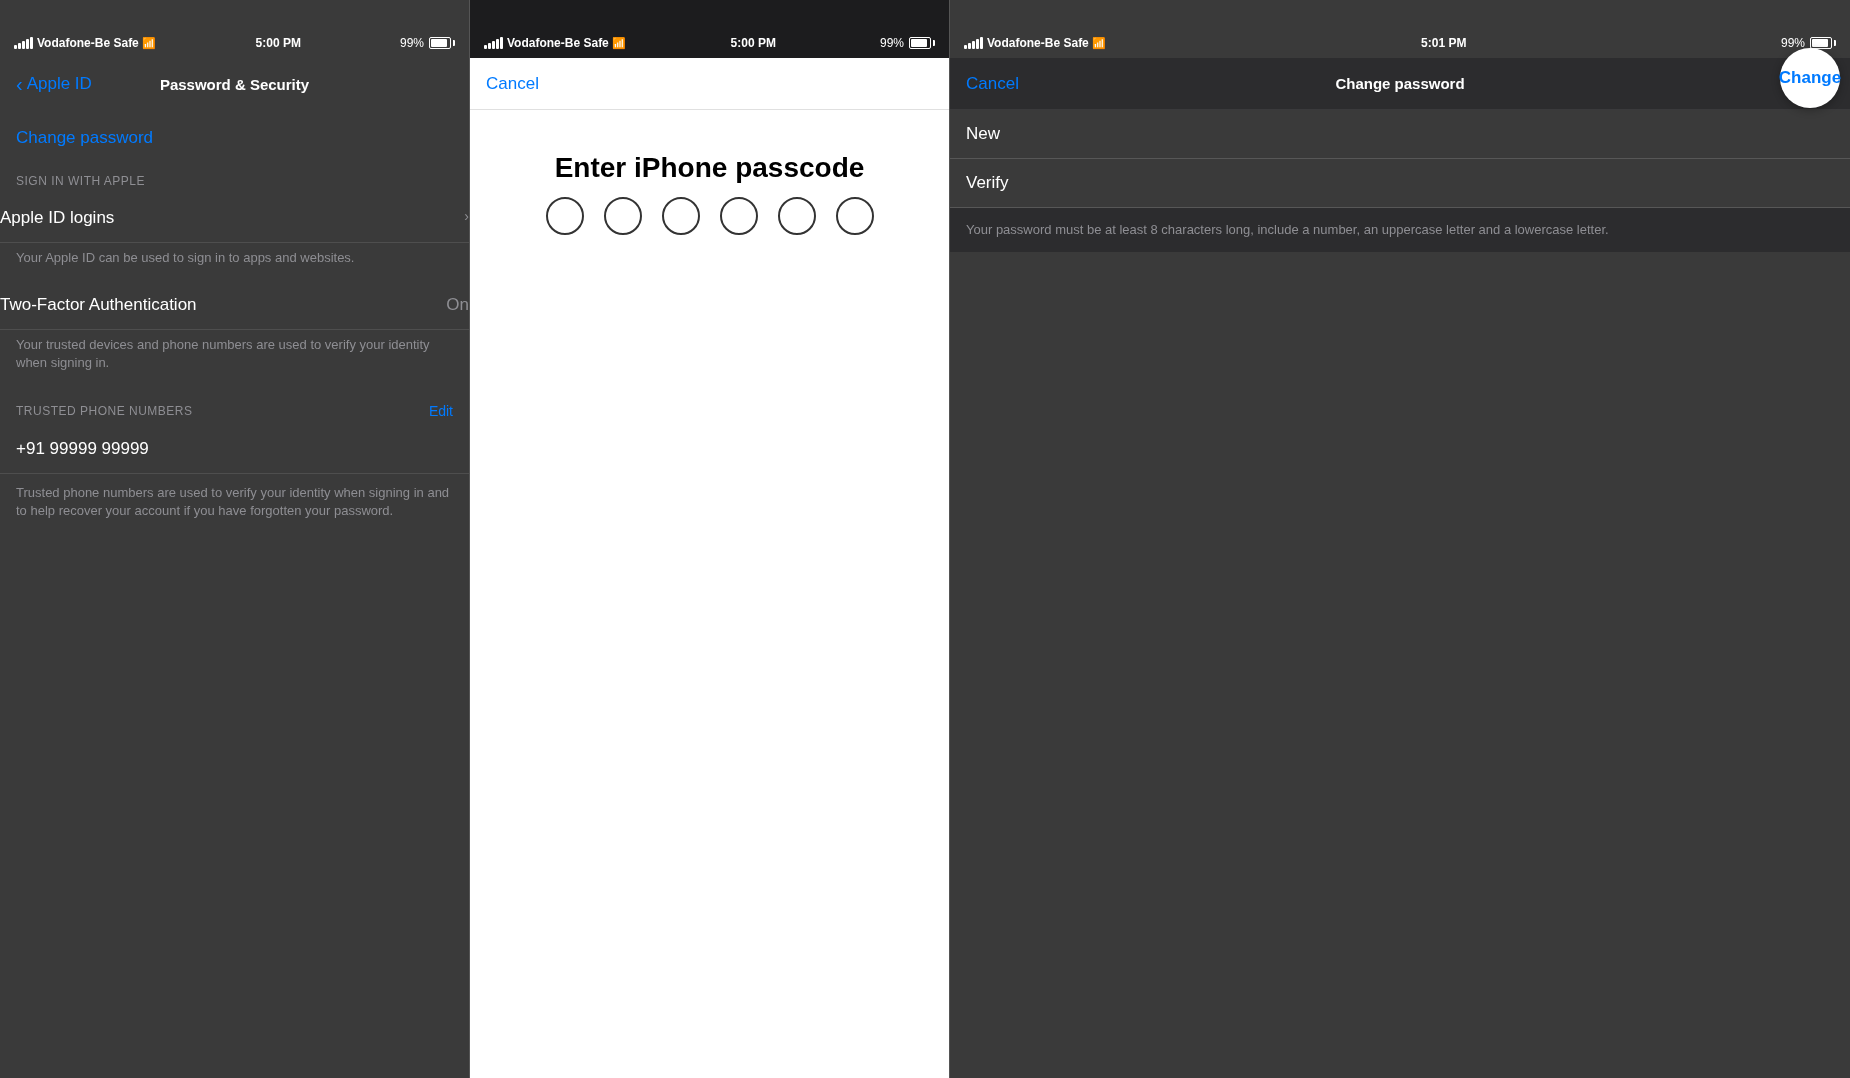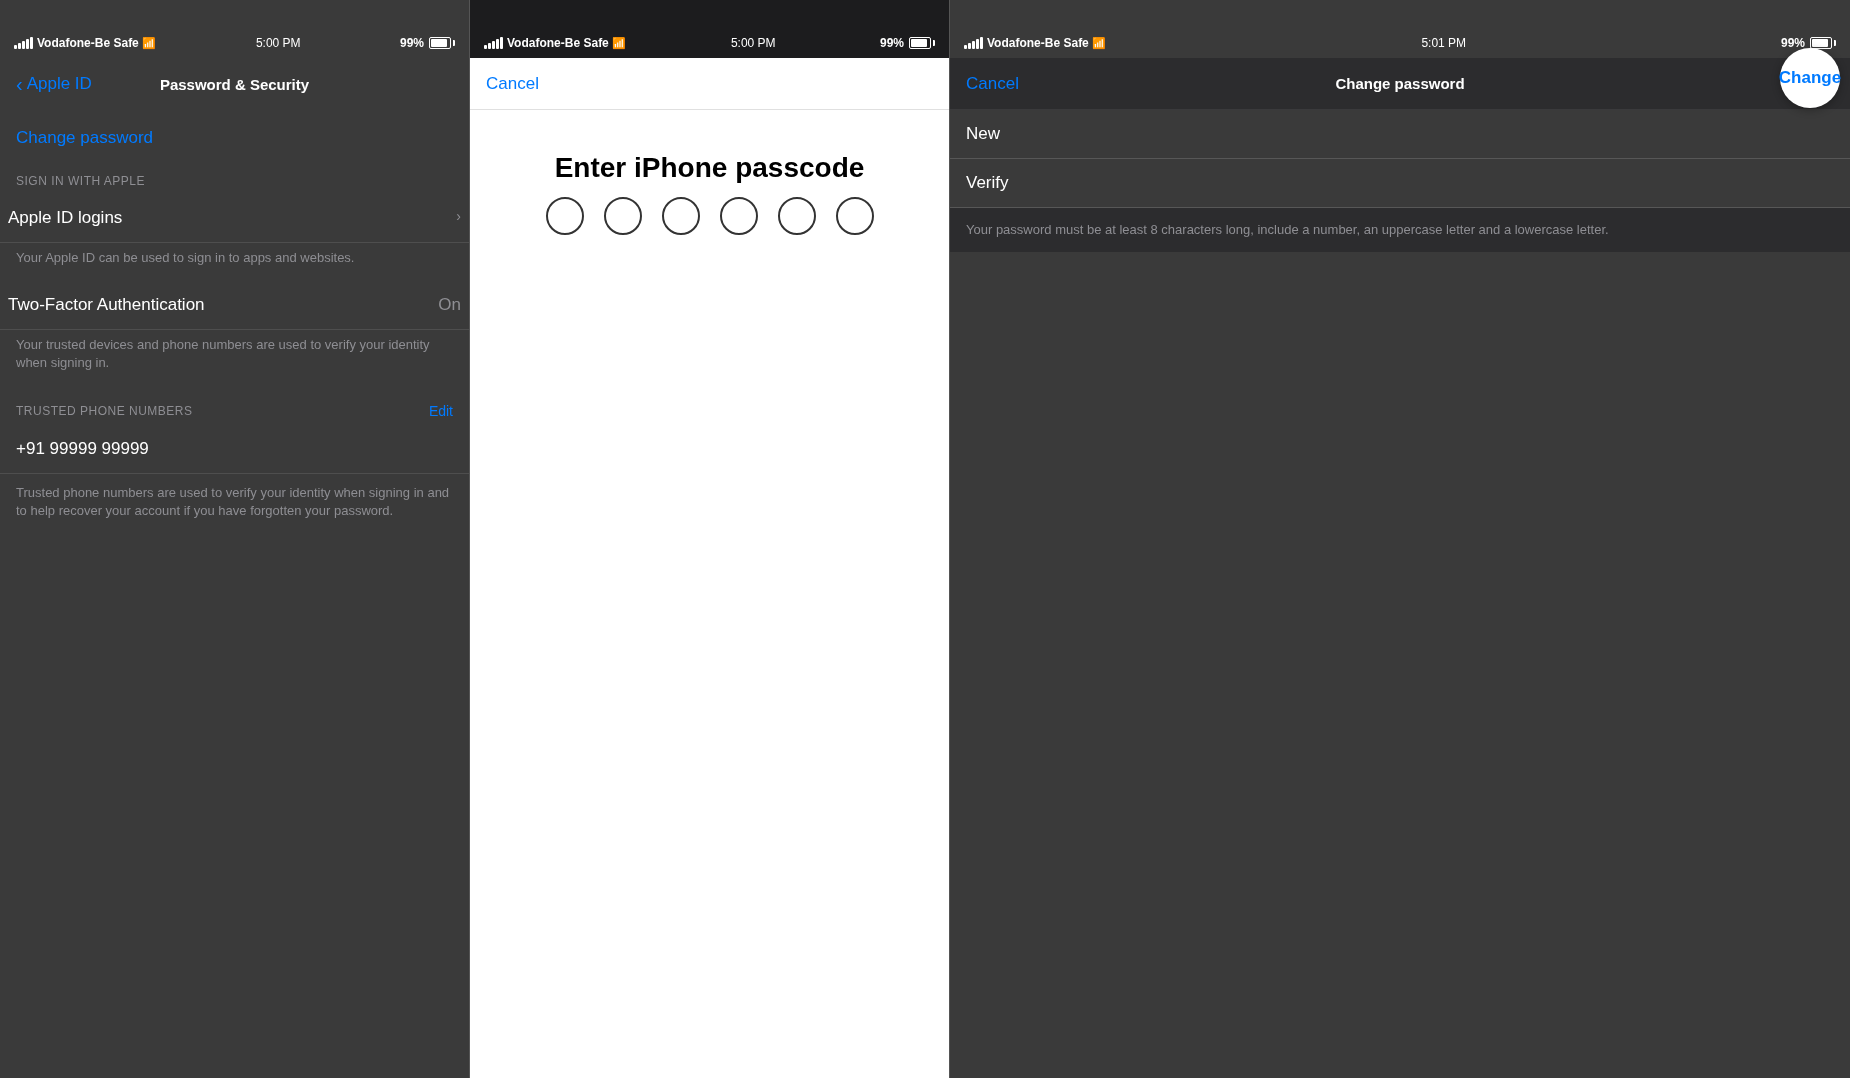--- a/index.html
+++ b/index.html
@@ -64,26 +64,26 @@
       gap: 4px;
       font-size: 12px;
       font-weight: 600;
       color: #fff;
     }
     .status-right {
       display: flex;
       align-items: center;
       gap: 5px;
       font-size: 12px;
-      font-weight: 700;
+      font-weight: 400;
       color: #fff;
     }
     .status-center {
       font-size: 12px;
-      font-weight: 400;
+      font-weight: 700;
       color: #fff;
     }
     .signal-bars {
       display: flex;
       align-items: flex-end;
       gap: 1px;
       height: 12px;
     }
     .signal-bar {
       width: 3px;
@@ -196,21 +196,21 @@
       cursor: pointer;
     }
     .section-label {
       padding: 16px 16px 6px;
       font-size: 12px;
       color: #8e8e93;
       text-transform: uppercase;
       letter-spacing: 0.5px;
     }
     .list-item {
-      padding: 14px 8px;
+      padding: 14px 0;
       display: flex;
       align-items: flex-start;
       justify-content: space-between;
       background: transparent;
       border-bottom: 1px solid rgba(255,255,255,0.1);
     }
     .list-item-title {
       font-size: 17px;
       color: #fff;
     }

